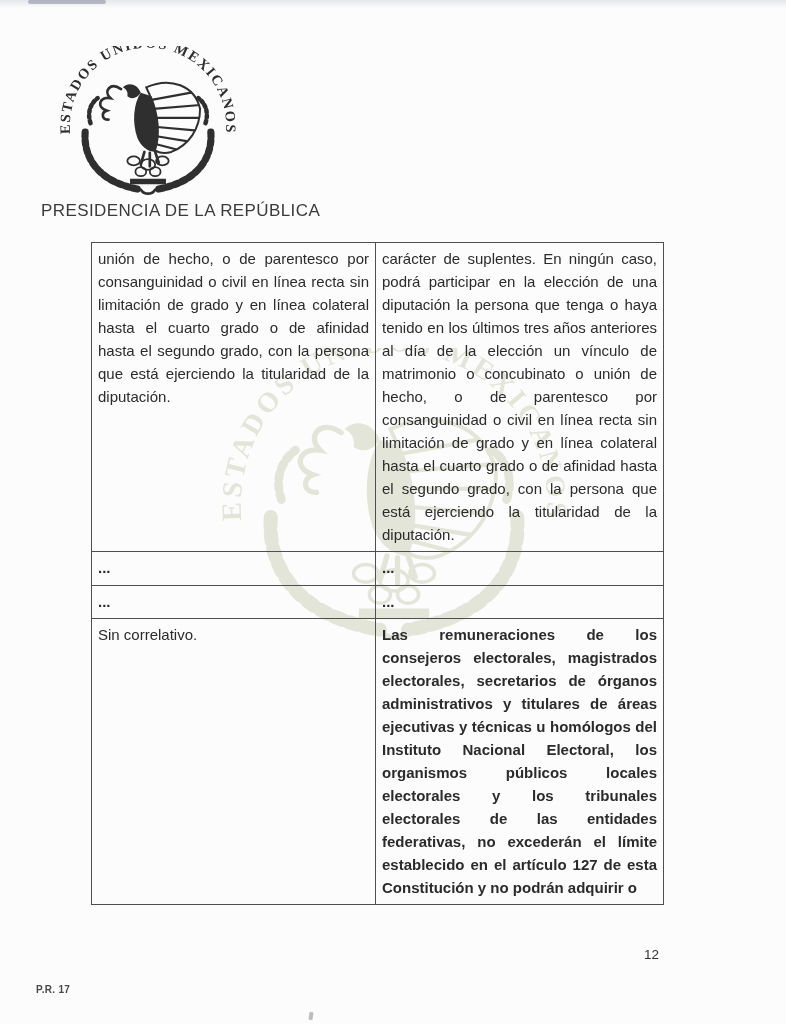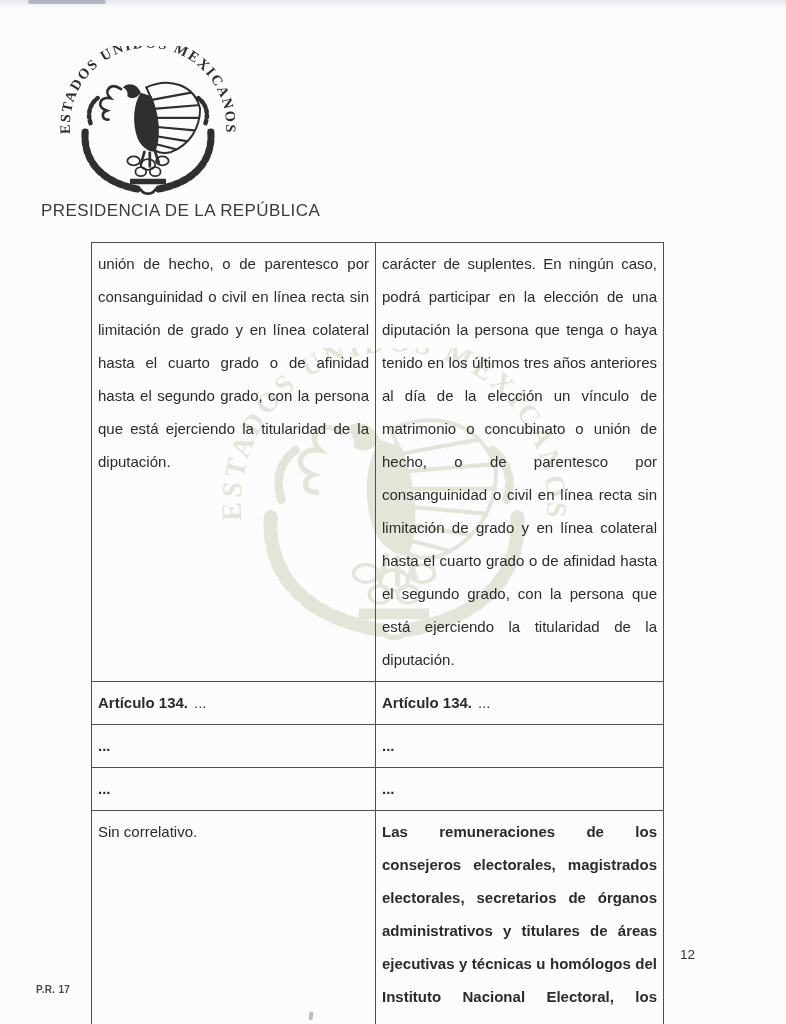--- a/index.html
+++ b/index.html
@@ -37,30 +37,30 @@
     position:absolute; left:218px; top:348px; width:352px; height:310px;
     color:var(--watermark); opacity:0.30; z-index:0; pointer-events:none;
   }
   
   table.cmp{
     position:absolute; left:91px; top:242px; width:572px; z-index:1;
     border-collapse:collapse; table-layout:fixed; background:transparent;
   }
   table.cmp td{
     border:1px solid var(--border); vertical-align:top;
-    padding:4px 6px 5px 6px; font-size:15px; line-height:33px;
+    padding:4px 6px 5px 6px; font-size:15px; line-height:23px;
     text-align:justify; color:var(--text);
   }
   col.c-left{width:284px;} col.c-right{width:288px;}
   tr.r0{height:309px;} tr.r1{height:32px;} tr.r2{height:34px;} tr.r3{height:33px;} tr.r4{height:272px;}
   .b{font-weight:bold;}
   td.r4cell{font-size:14.5px; line-height:23.2px; padding-top:7px;}
   .dots{margin-left:6px; color:#454545; font-weight:normal;}
   
-  .page-number{ position:absolute; left:680px; top:947px; font-size:13.5px; color:#333; }
+  .page-number{ position:absolute; left:644px; top:947px; font-size:13.5px; color:#333; }
   .doc-ref{ position:absolute; left:36px; top:984px; font-size:10px; color:#4a4a4a; letter-spacing:0.3px;font-weight:bold; }
 </style>
 </head>
 <body>
 
 <div class="page">
 
   <div class="scan-top"></div>
   <div class="scan-smudge"></div>
 
@@ -111,24 +111,20 @@
   <table class="cmp">
     <colgroup>
         <col class="c-left">
         <col class="c-right">
       </colgroup>
     <tbody>
       <tr class="r0">
         <td>unión de hecho, o de parentesco por consanguinidad o civil en línea recta sin limitación de grado y en línea colateral hasta el cuarto grado o de afinidad hasta el segundo grado, con la persona que está ejerciendo la titularidad de la diputación.</td>
         <td>carácter de suplentes. En ningún caso, podrá participar en la elección de una diputación la persona que tenga o haya tenido en los últimos tres años anteriores al día de la elección un vínculo de matrimonio o concubinato o unión de hecho, o de parentesco por consanguinidad o civil en línea recta sin limitación de grado y en línea colateral hasta el cuarto grado o de afinidad hasta el segundo grado, con la persona que está ejerciendo la titularidad de la diputación.</td>
       </tr>
-      <tr class="r1">
-        <td><span class="b">Artículo 134.</span><span class="dots">...</span></td>
-        <td><span class="b">Artículo 134.</span><span class="dots">...</span></td>
-      </tr>
       <tr class="r2">
         <td class="b">...</td>
         <td class="b">...</td>
       </tr>
       <tr class="r3">
         <td class="b">...</td>
         <td class="b">...</td>
       </tr>
       <tr class="r4">
         <td>Sin correlativo.</td>

